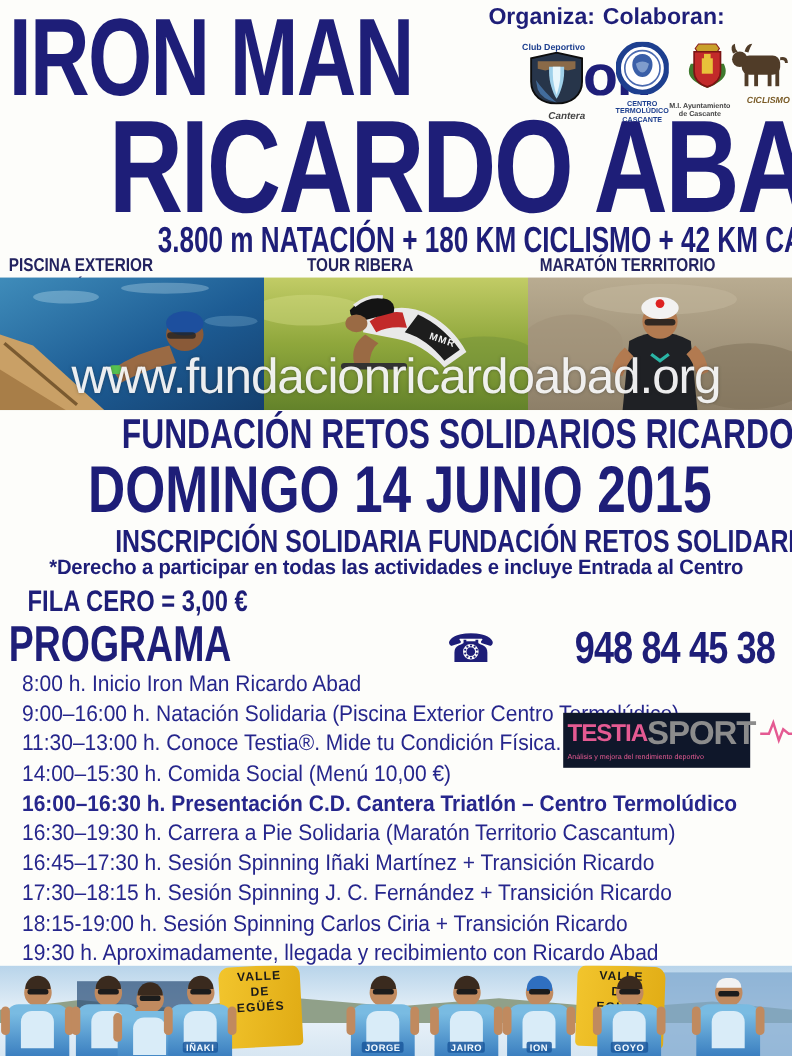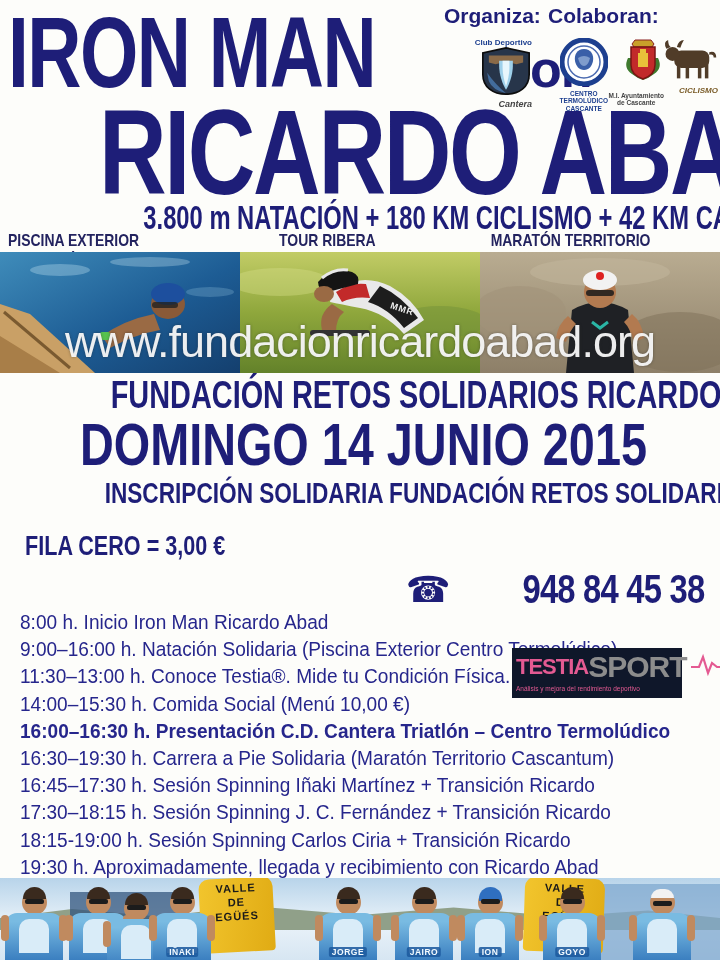--- a/index.html
+++ b/index.html
@@ -282,25 +282,31 @@
   </div>
 
   <div id="date-line" class="cond">
     <span class="sq">DOMINGO 14 JUNIO 2015</span>
   </div>
 
   <div id="inscription" class="cond">
     <span class="sq">INSCRIPCIÓN SOLIDARIA FUNDACIÓN RETOS SOLIDARIOS= 3,00 €*</span>
   </div>
 
+  <div id="note-line">
+    <span class="sq">*Derecho a participar en todas las actividades e incluye Entrada al Centro</span>
+  </div>
 
   <div id="fila-line" class="cond">
     <span class="sq">FILA CERO = 3,00 €</span>
   </div>
 
+  <div id="programa" class="cond">
+    <span class="sqL">PROGRAMA</span>
+  </div>
 
   <div id="phone-block">
     <span id="phone-icon">☎</span>
     <span id="phone-number">948 84 45 38</span>
   </div>
 
   <div id="schedule">
     <div class="sched-row"><span class="sched-line">8:00 h. Inicio Iron Man Ricardo Abad</span></div>
     <div class="sched-row"><span class="sched-line">9:00–16:00 h. Natación Solidaria (Piscina Exterior Centro Termolúdico)</span></div>
     <div class="sched-row"><span class="sched-line">11:30–13:00 h. Conoce Testia®. Mide tu Condición Física.</span></div>

